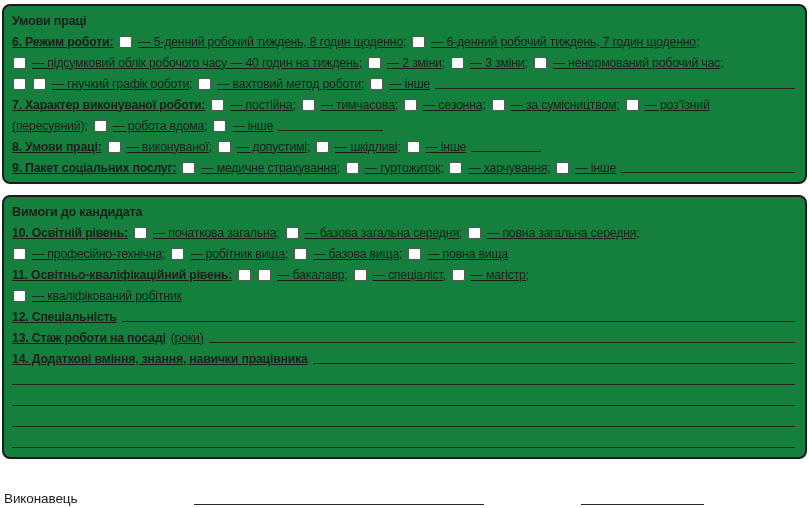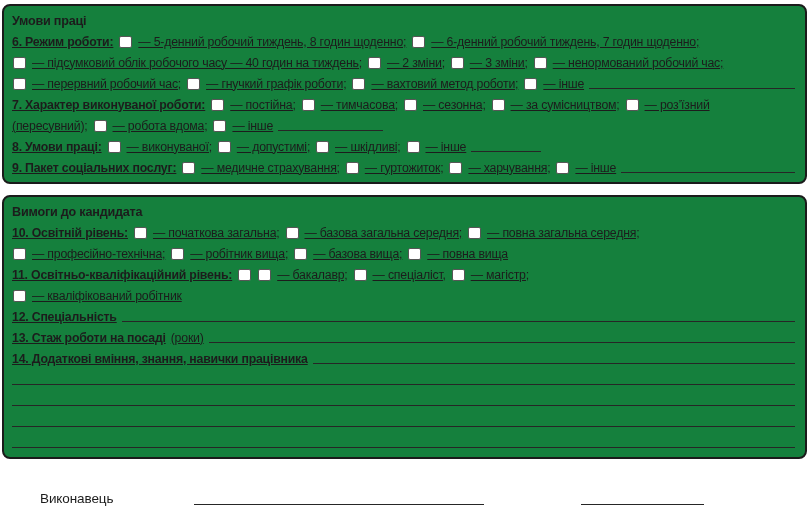--- a/index.html
+++ b/index.html
@@ -45,21 +45,21 @@
     background: #fff;
   }
   .fill {
     height: 0;
     border-bottom: 1.3px solid #262626;
     position: relative;
     top: 5px;
   }
   .fill.grow { flex: 1 1 auto; }
   .footer { position: relative; height: 56px; margin-top: 10px; }
-  .exec-label { position: absolute; left: 4px; top: 22px; font-size: 13.5px; letter-spacing: -0.1px; margin-left: 36px; }
+  .exec-label { position: absolute; left: 4px; top: 22px; font-size: 13.5px; letter-spacing: -0.1px; }
   .sig-block { position: absolute; top: 0; text-align: center; }
   .sig-name { left: 194px; width: 290px; }
   .sig-sign { left: 581px; width: 123px; }
   .sig-line { height: 36px; border-bottom: 1.3px solid #262626; }
 </style>
 </head>
 <body>
 
 <div class="box first">
   <div class="sec-title">Умови праці</div>
@@ -76,21 +76,20 @@
         <span class="seg">— підсумковий облік робочого часу — 40 годин на тиждень;</span>
         <span class="cb"></span>
         <span class="seg">— 2 зміни;</span>
         <span class="cb"></span>
         <span class="seg">— 3 зміни;</span>
         <span class="cb"></span>
         <span class="seg">— ненормований робочий час;</span>
       </div>
       <div class="row">
         <span class="cb"></span>
-        <span class="seg">— перервний робочий час;</span>
         <span class="cb"></span>
         <span class="seg">— гнучкий графік роботи;</span>
         <span class="cb"></span>
         <span class="seg">— вахтовий метод роботи;</span>
         <span class="cb"></span>
         <span class="seg">— інше</span>
         <span class="fill grow"></span>
       </div>
       <div class="row">
         <span class="seg bold">7. Характер виконуваної роботи:</span>

